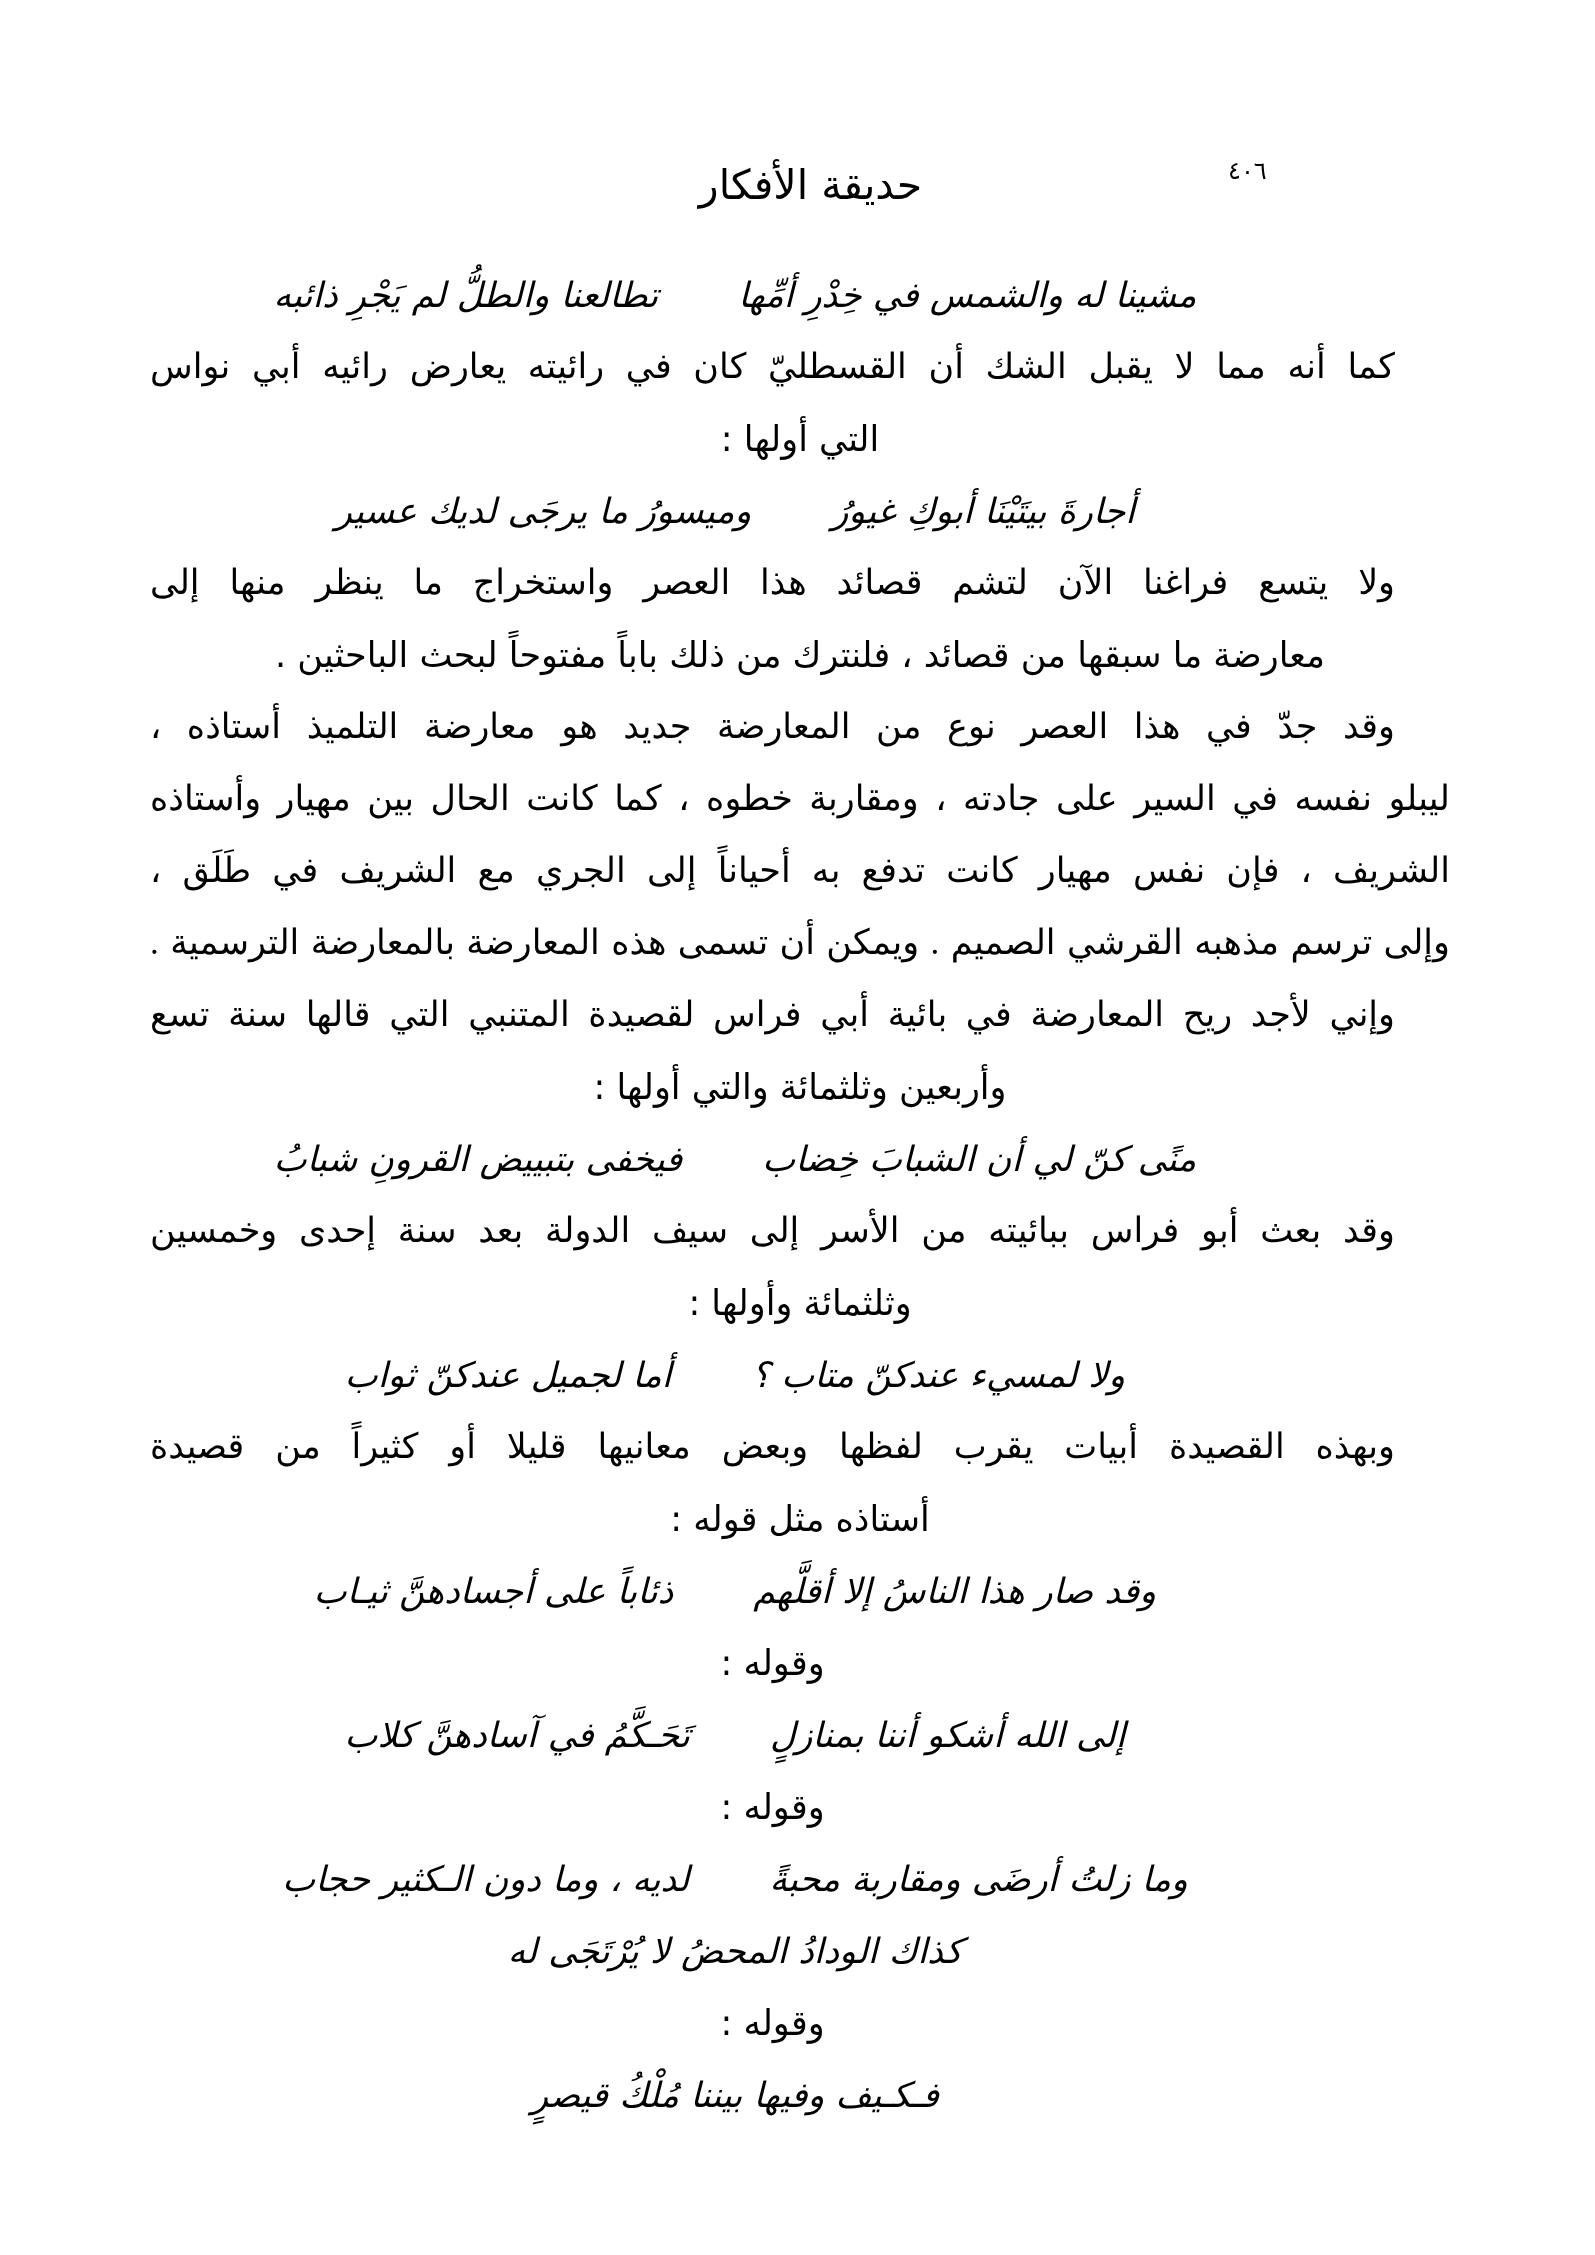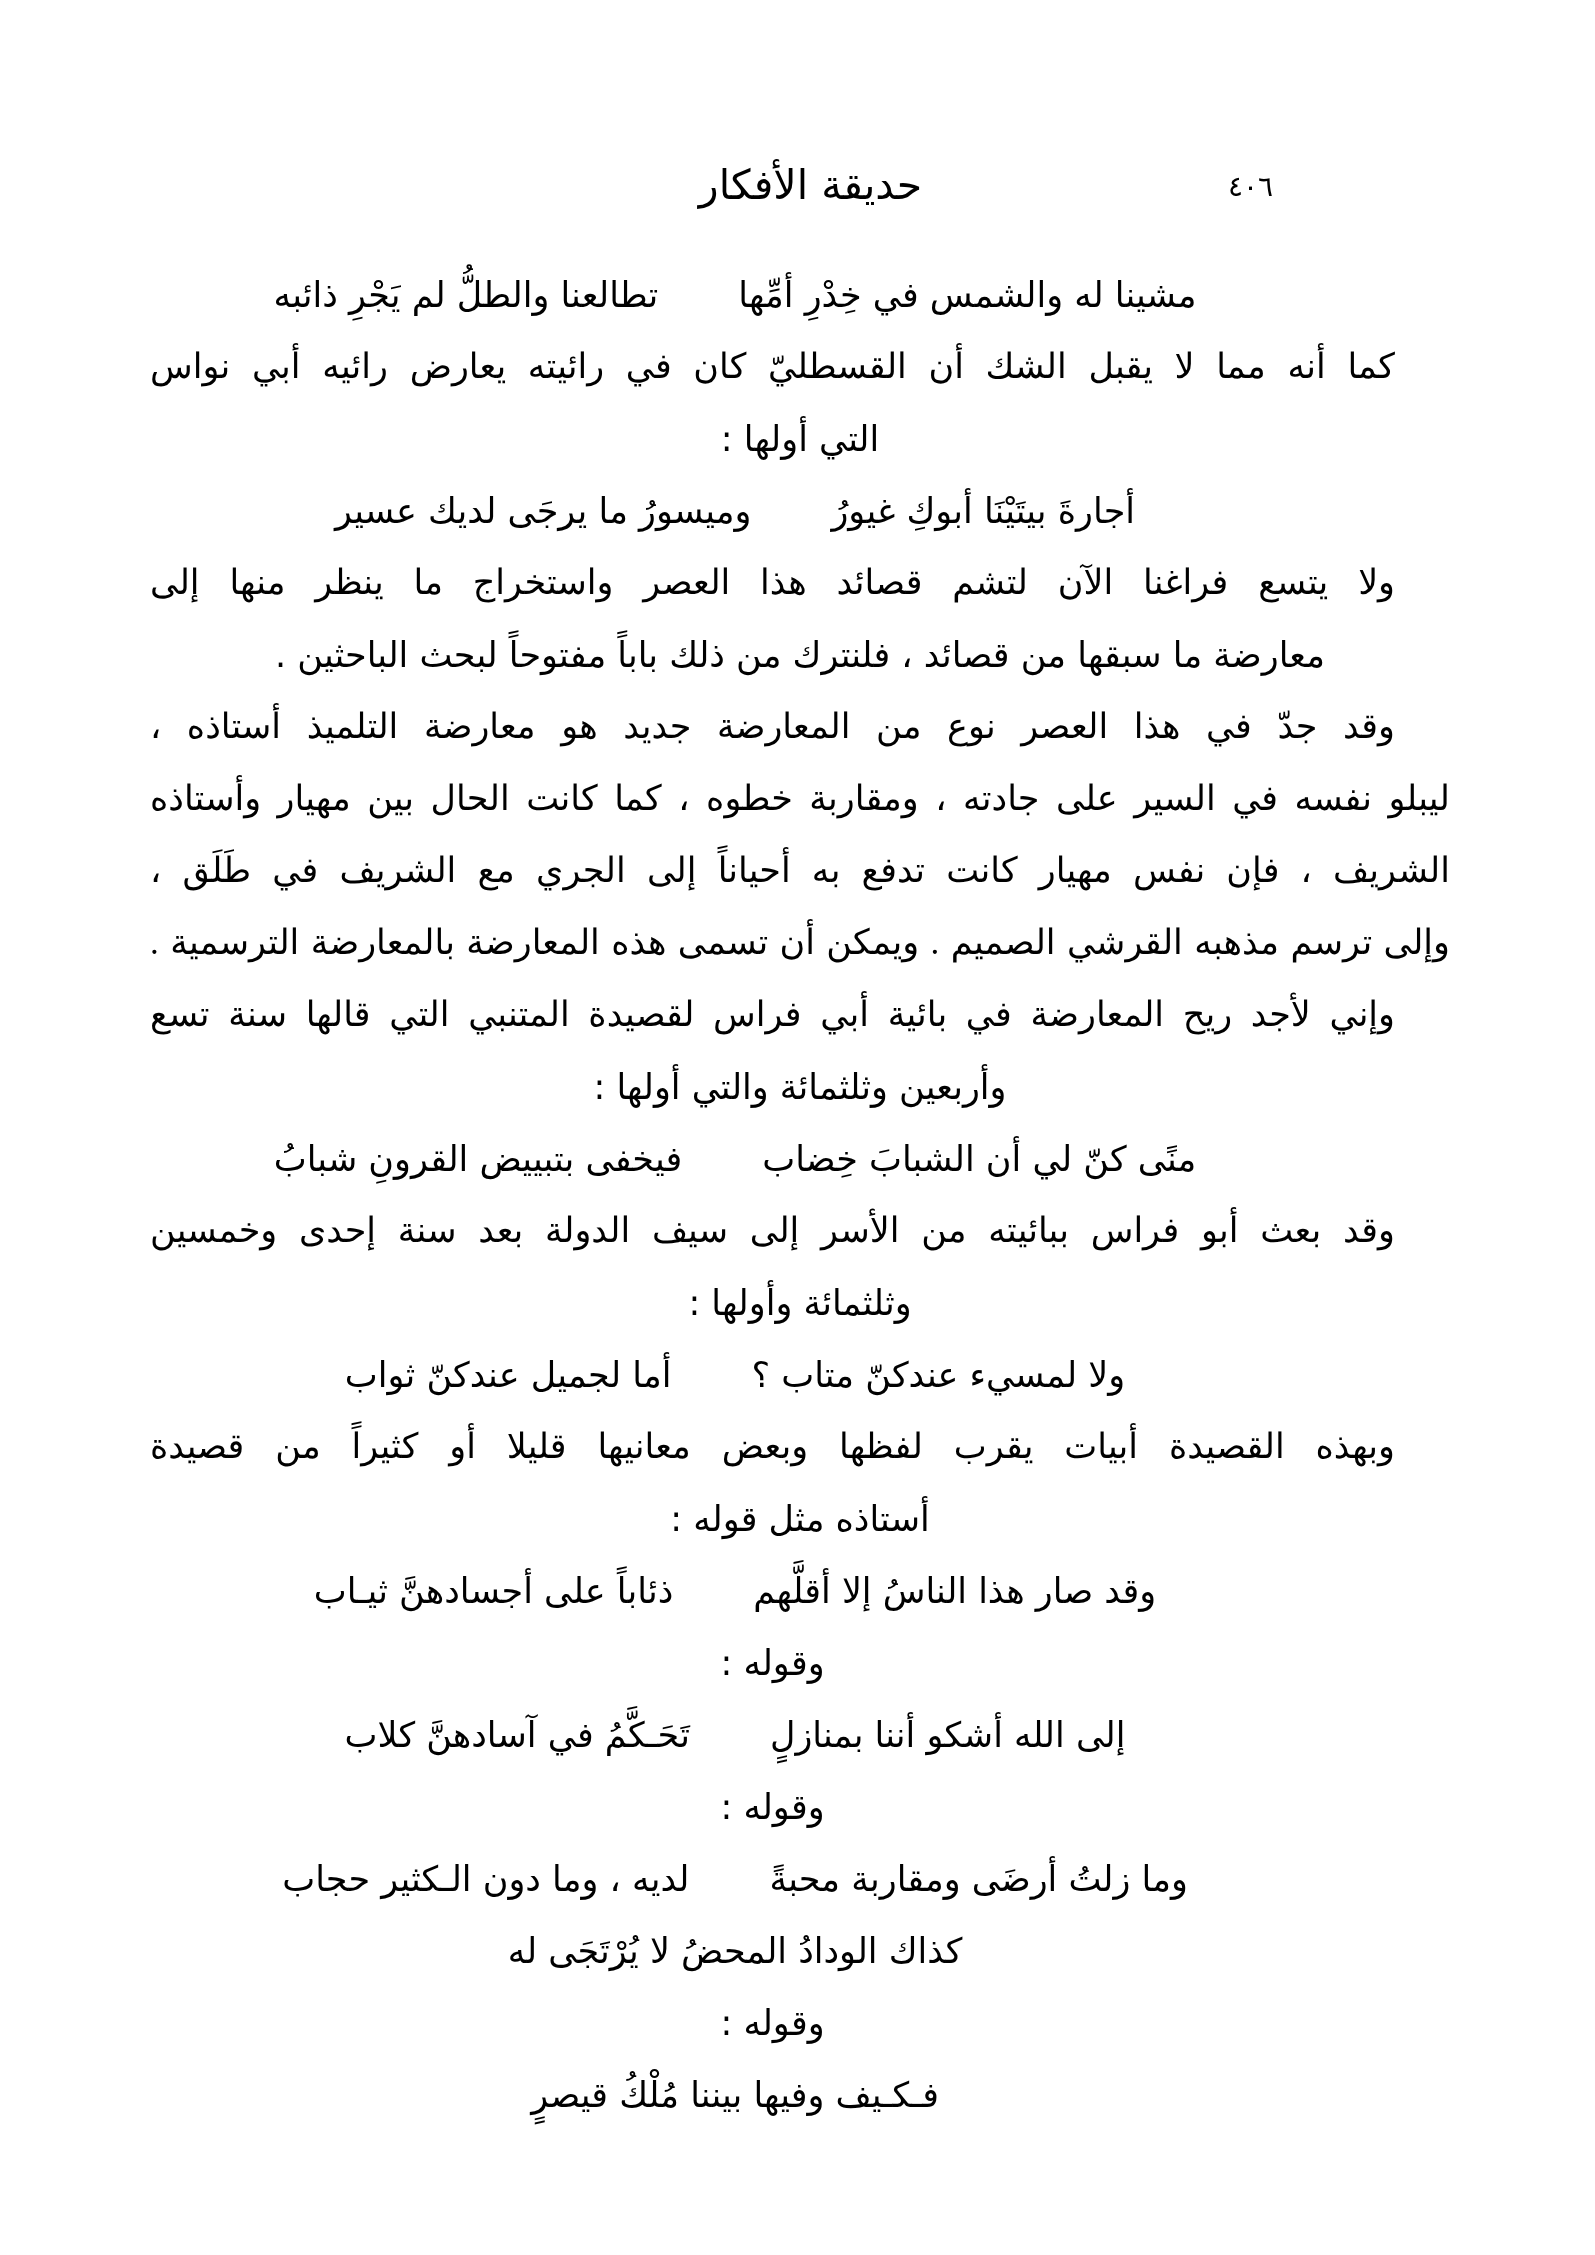--- a/index.html
+++ b/index.html
@@ -15,23 +15,23 @@
     overflow: hidden;
     position: relative;
   }
   .page {
     position: absolute;
     inset: 0;
     background: #ffffff;
   }
   .page-number {
     position: absolute;
-    top: 164px;
+    top: 148px;
     left: 1228px;
-    font-size: 28px;
+    font-size: 24px;
     line-height: 46px;
     letter-spacing: 4px;
   }
   .header-title {
     position: absolute;
     top: 163px;
     left: 50%;
     transform: translateX(calc(-50% + 13px));
     font-size: 41px;
     line-height: 44px;
@@ -59,21 +59,21 @@
   }
   .prose.start { text-indent: 55px; }
   .verse {
     display: flex;
     flex-direction: row;
     justify-content: center;
     gap: 80px;
     position: relative;
     right: 65px;
   }
-  .h { white-space: nowrap; }
+  .h { white-space: nowrap; font-style: italic; }
 </style>
 </head>
 <body>
 
 <div class="page">
   <div class="page-number">٤٠٦</div>
   <div class="header-title">حديقة الأفكار</div>
   <div class="content" id="content">
       <div class="line verse">
         <span class="h">مشينا له والشمس في خِدْرِ أمِّها</span>

